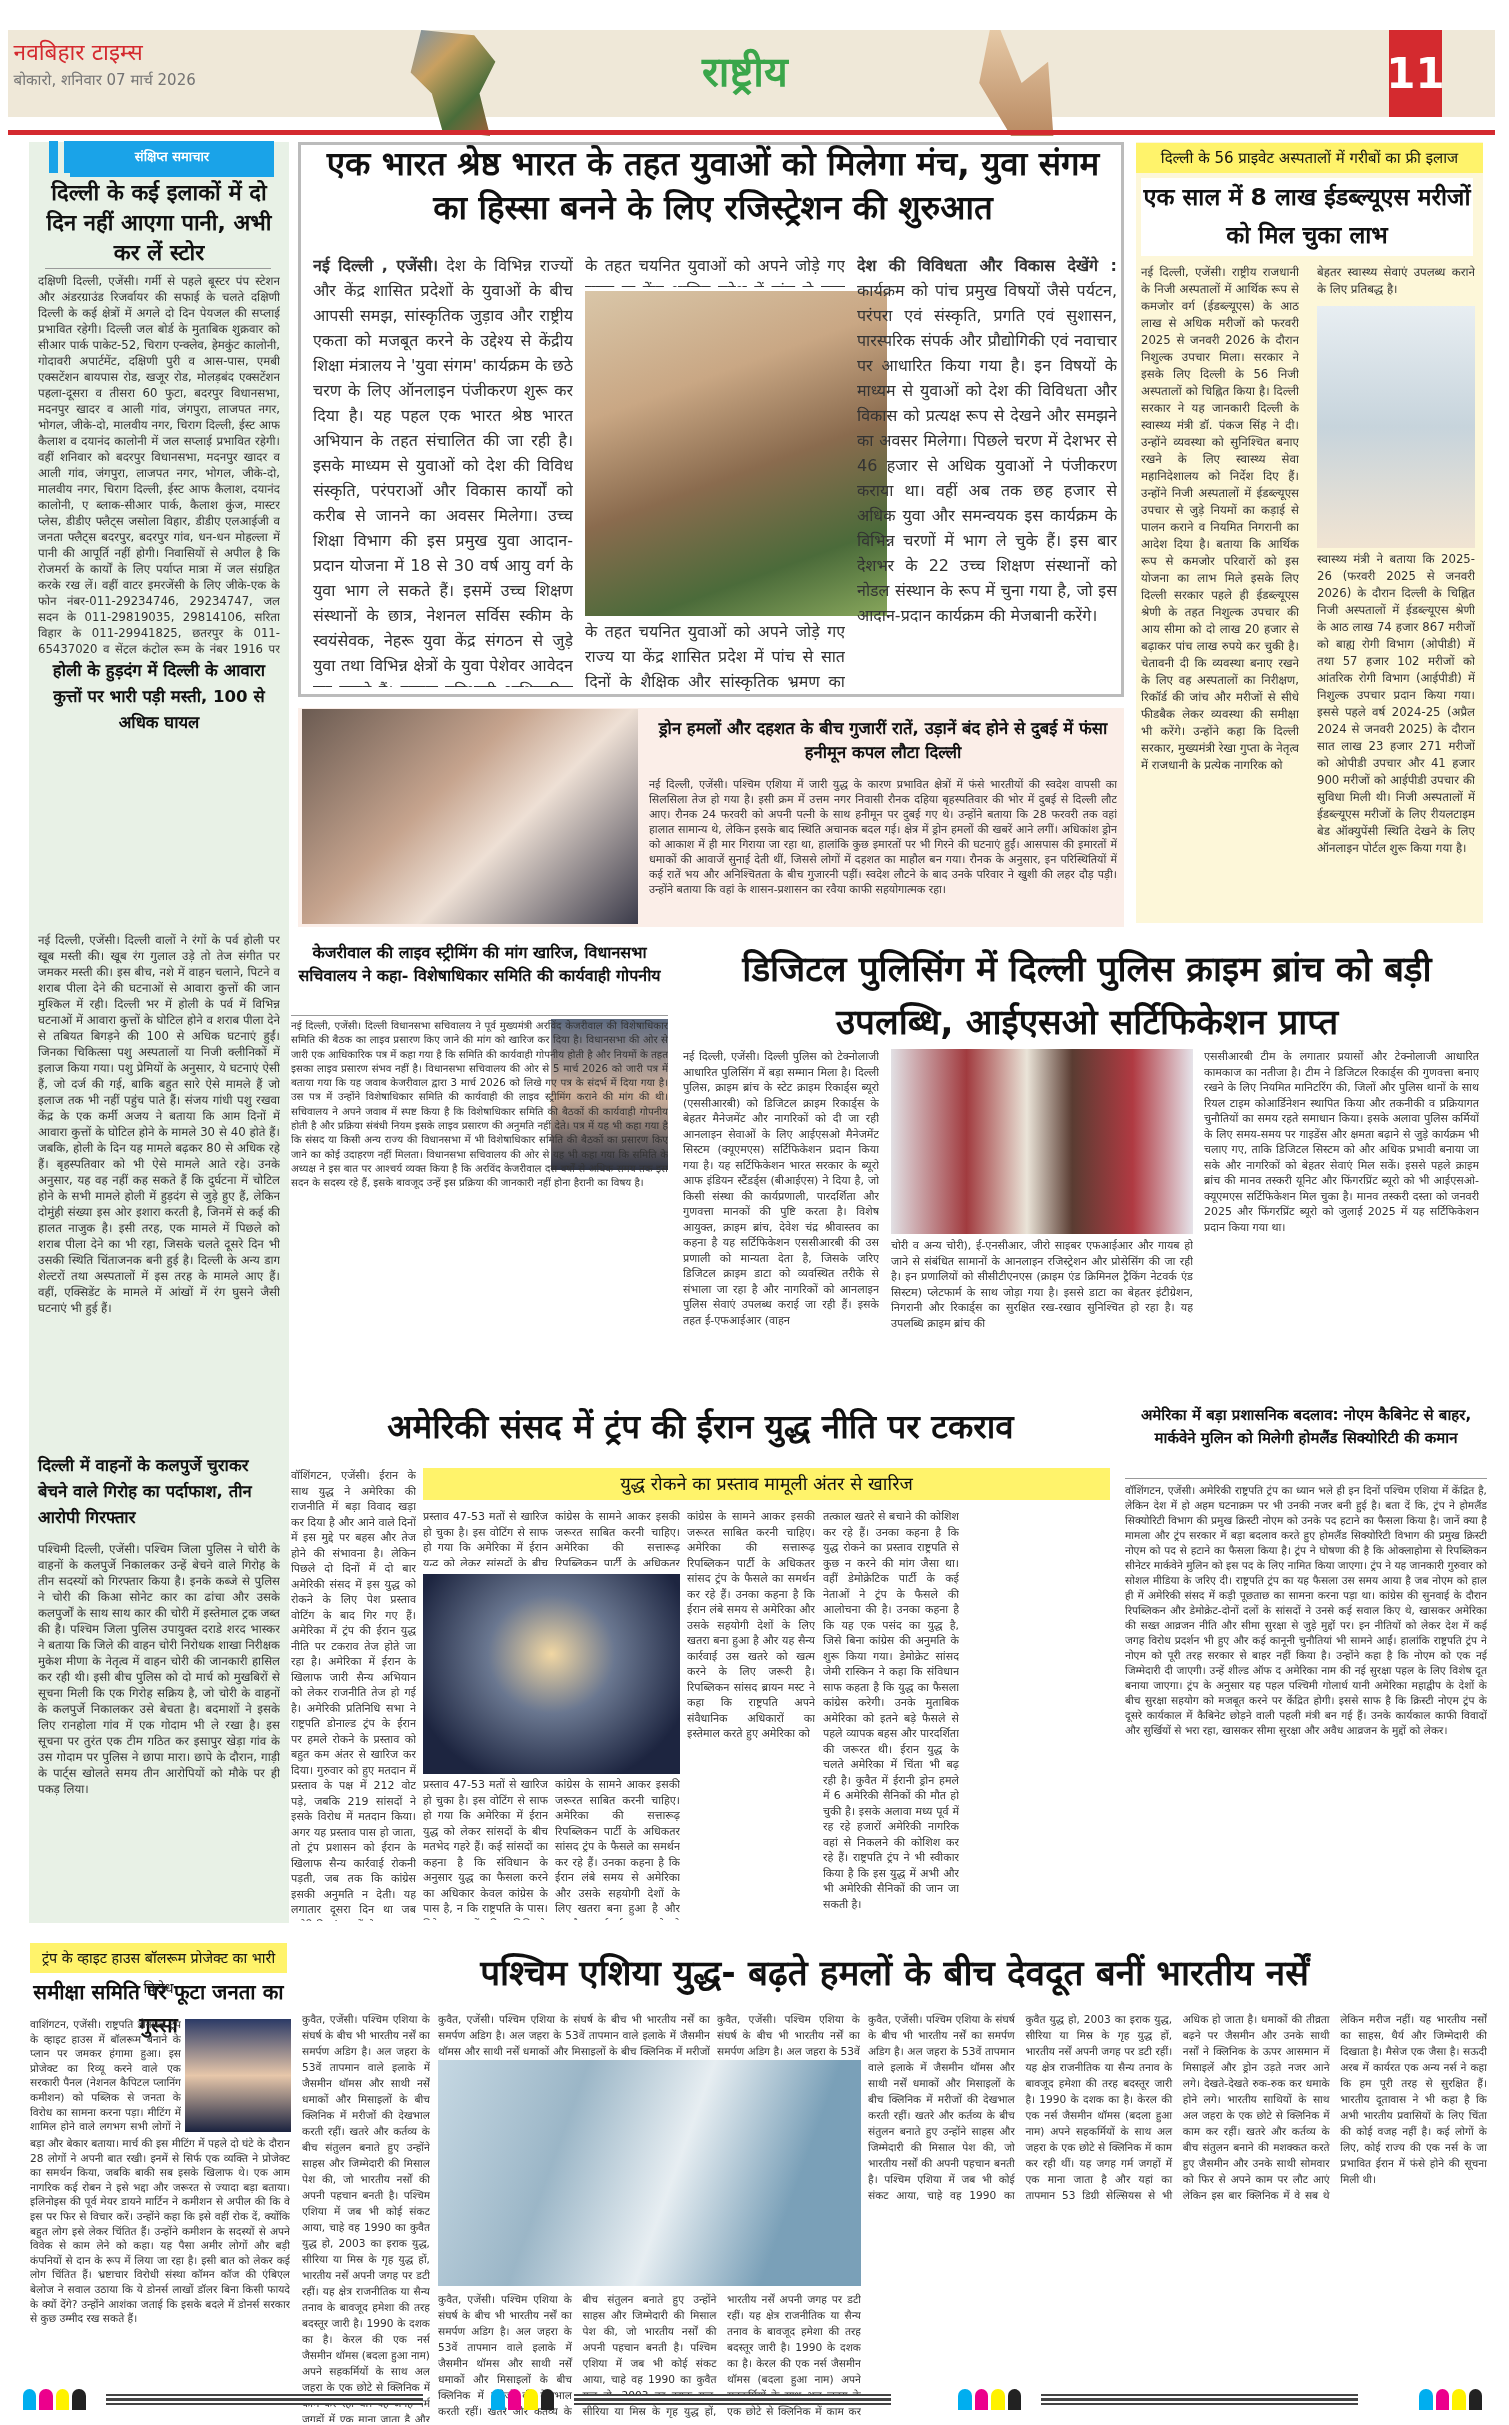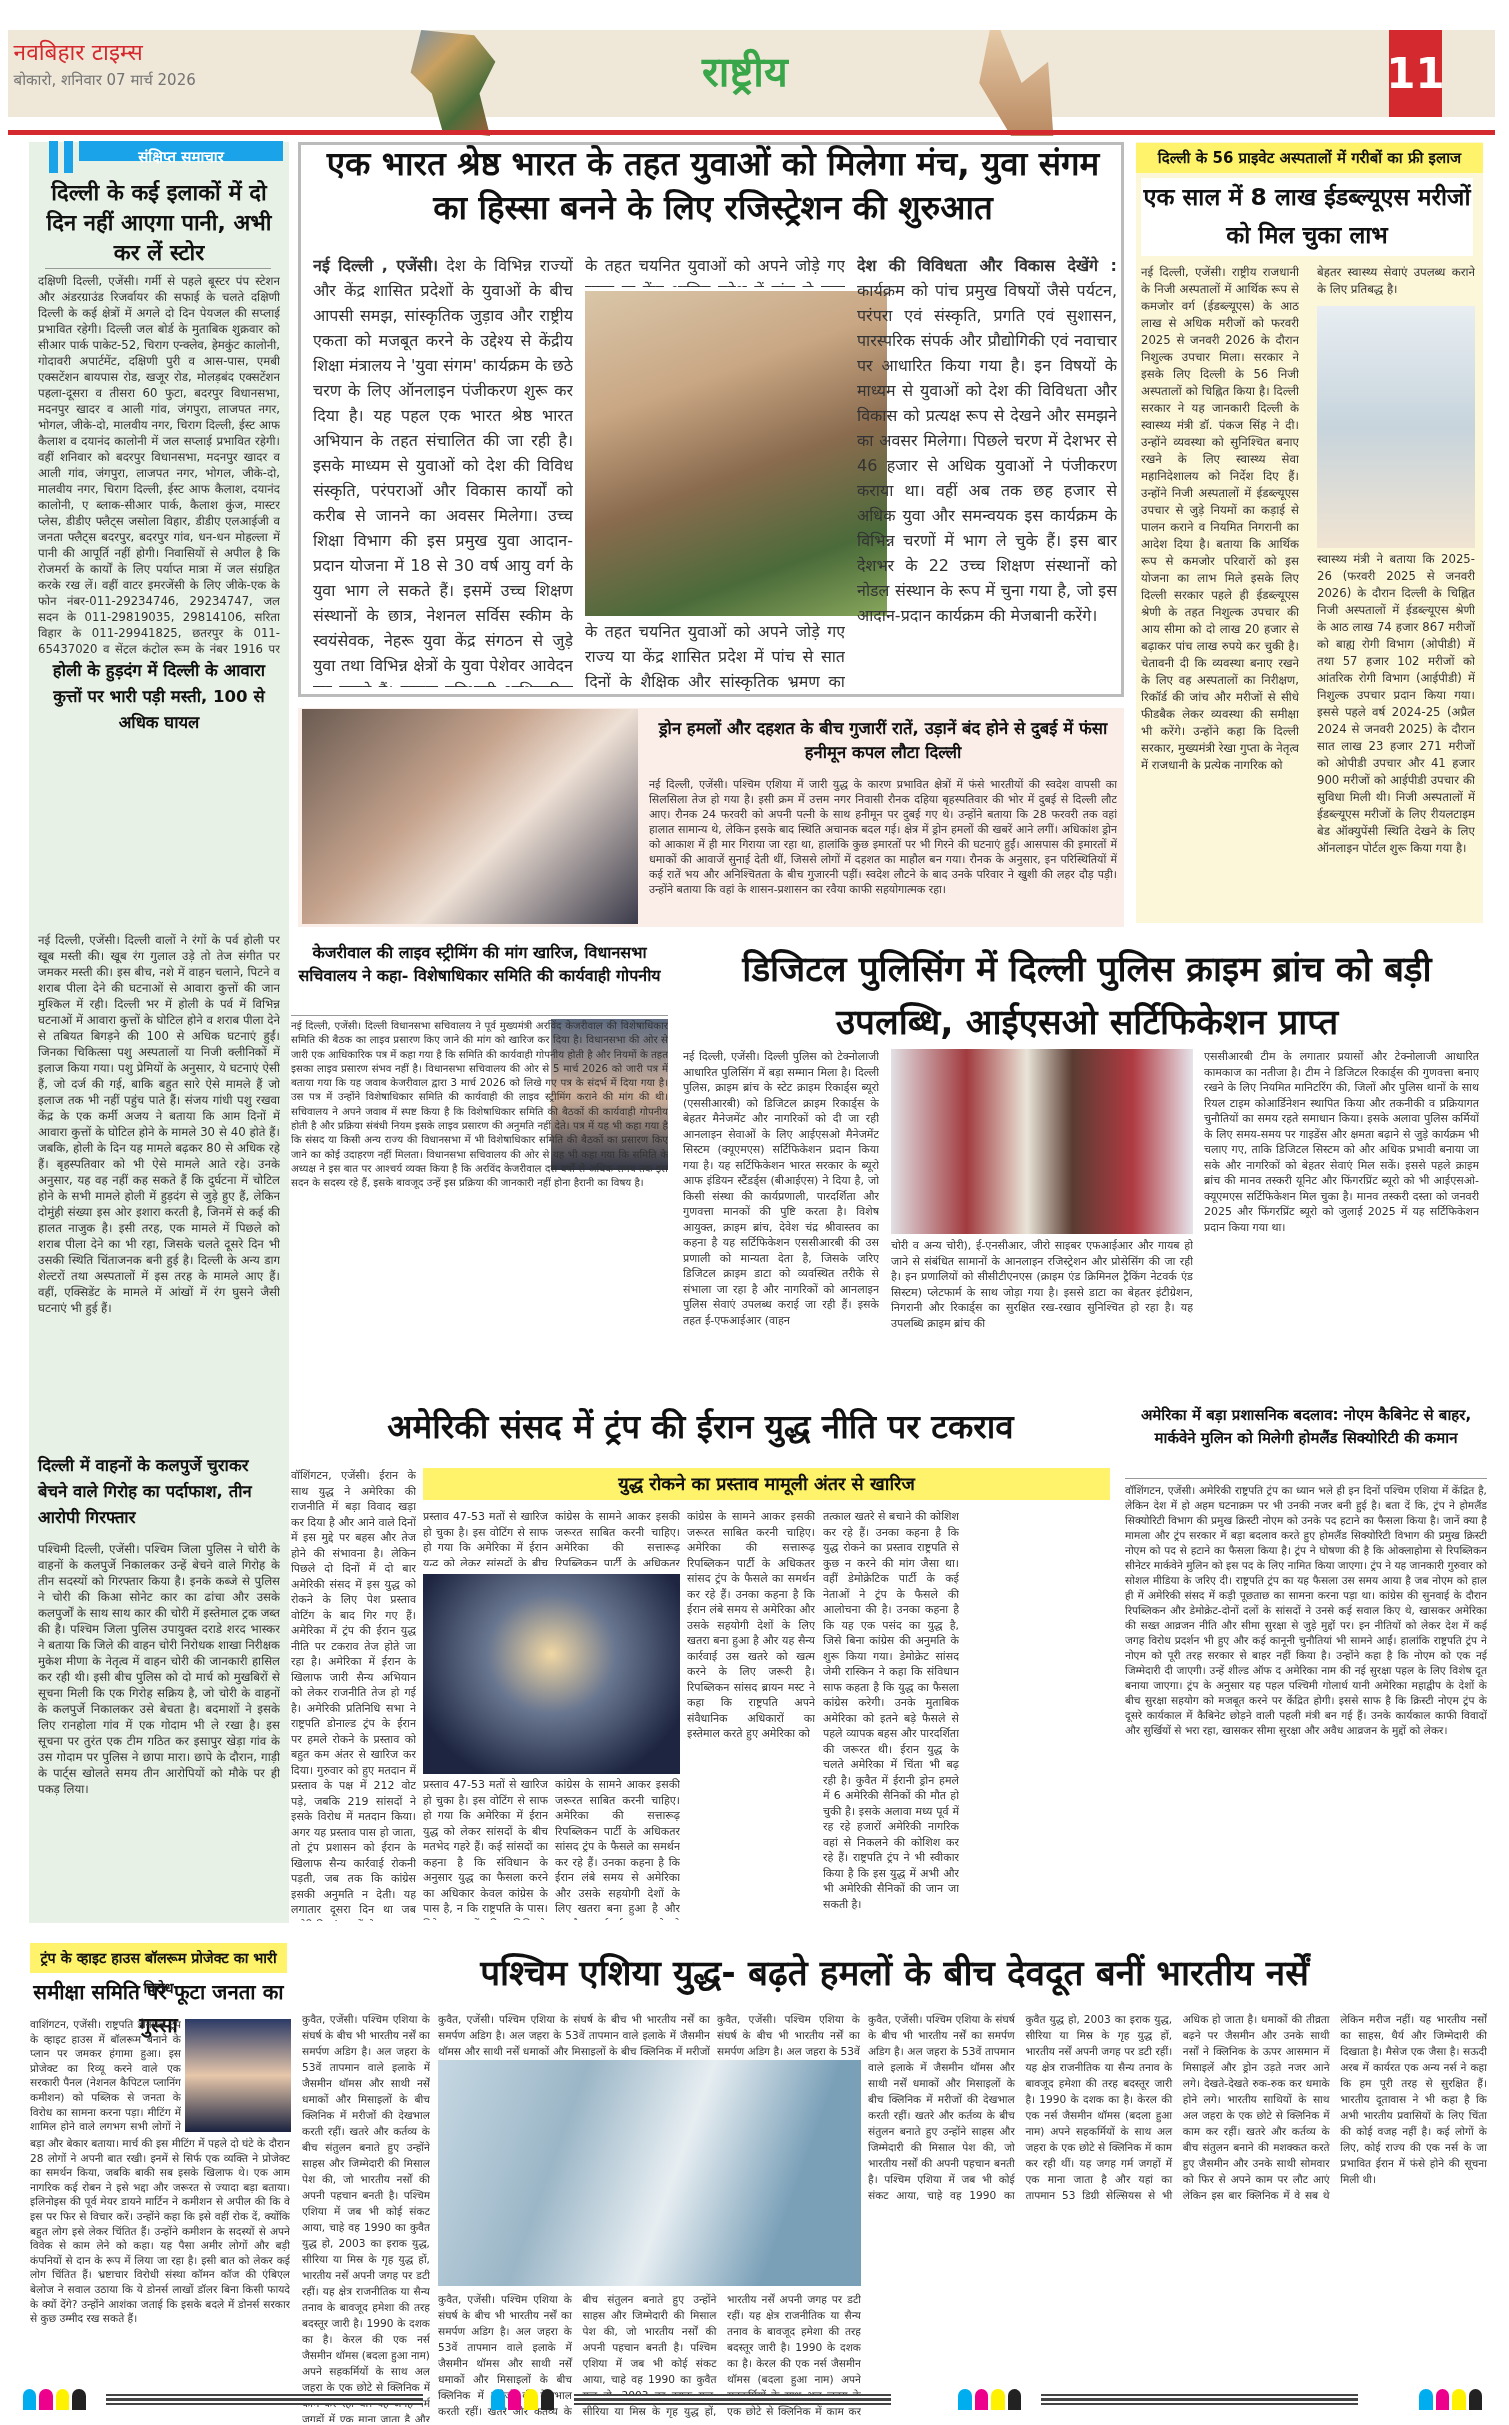--- a/index.html
+++ b/index.html
@@ -12,21 +12,21 @@
 .pageno{left:1389px;top:30px;width:53px;height:87px;background:#d42a2f;color:#fff;font-weight:bold;font-size:42px;display:flex;align-items:center;justify-content:center}
 .redrule{left:7.5px;top:130px;width:1487px;height:5.3px;background:#d42a2f}
 .mapimg{left:400px;top:30px;width:106px;height:106px;background:linear-gradient(135deg,#6a8fb3,#c9a060,#4a6d3a,#b85c3a);clip-path:polygon(20% 0,70% 5%,90% 30%,75% 60%,85% 100%,40% 95%,30% 60%,10% 40%)}
 .statue{left:958px;top:30px;width:106px;height:106px;background:linear-gradient(180deg,#e6c9a6,#b98a62);clip-path:polygon(30% 0,40% 0,60% 50%,85% 30%,90% 100%,50% 100%,20% 50%)}
 .col{font-size:16px;line-height:25px;text-align:justify;overflow:hidden;color:#333}
 .hl{font-weight:bold;color:#111;text-align:center}
 .greenbox{background:#e8f1e6}
 .yellowbox{background:#fdf7d9}
 .pinkbox{background:#fbeee8}
 .photo{overflow:hidden}
-.strap{background:#fff36b;font-weight:bold;text-align:center;color:#111}
+.strap{background:#fff36b;font-weight:normal;text-align:center;color:#111}
 .bluebar{background:#1aa3e8;color:#fff;font-weight:bold;text-align:center}
 .rule{height:1.5px;background:#999}
 .cmyk{display:flex;gap:3px}
 .cmyk span{width:13.6px;height:21px;border-radius:6.8px 6.8px 0 0}
 .bars{height:10.6px;background:repeating-linear-gradient(180deg,#444 0 2.3px,#fff 2.3px 4.5px)}
 </style>
 </head>
 <body>
 
 <div class="abs masthead"></div>
@@ -34,21 +34,21 @@
 <div class="abs dateline">बोकारो, शनिवार 07 मार्च 2026</div>
 <div class="abs mapimg"></div>
 <div class="abs section">राष्ट्रीय</div>
 <div class="abs statue"></div>
 <div class="abs pageno">11</div>
 <div class="abs redrule"></div>
 
 <div class="abs greenbox" style="left:29px;top:142px;width:260px;height:1781px"></div>
 <div class="abs" style="left:49px;top:141px;width:9px;height:32px;background:#1aa3e8"></div>
 <div class="abs" style="left:64px;top:141px;width:9px;height:32px;background:#1aa3e8"></div>
-<div class="abs bluebar" style="left:79px;top:141px;width:204px;height:20px;font-size:15px;line-height:32px">संक्षिप्त समाचार</div>
+<div class="abs bluebar" style="left:70px;top:141px;width:204px;height:36px;font-size:13px;line-height:32px">संक्षिप्त समाचार</div>
 
 <div class="abs hl" style="left:38px;top:178px;width:242px;font-size:22px;line-height:30px">दिल्ली के कई इलाकों में दो दिन नहीं आएगा पानी, अभी कर लें स्टोर</div>
 <div class="abs rule" style="left:45px;top:268px;width:226px;height:0.8px"></div>
 <div class="abs col" style="left:38px;top:273px;width:242px;height:381px;font-size:11.7px;line-height:16px">दक्षिणी दिल्ली, एजेंसी। गर्मी से पहले बूस्टर पंप स्टेशन और अंडरग्राउंड रिजर्वायर की सफाई के चलते दक्षिणी दिल्ली के कई क्षेत्रों में अगले दो दिन पेयजल की सप्लाई प्रभावित रहेगी। दिल्ली जल बोर्ड के मुताबिक शुक्रवार को सीआर पार्क पाकेट-52, चिराग एन्क्लेव, हेमकुंट कालोनी, गोदावरी अपार्टमेंट, दक्षिणी पुरी व आस-पास, एमबी एक्सटेंशन बायपास रोड, खजूर रोड, मोलड़बंद एक्सटेंशन पहला-दूसरा व तीसरा 60 फुटा, बदरपुर विधानसभा, मदनपुर खादर व आली गांव, जंगपुरा, लाजपत नगर, भोगल, जीके-दो, मालवीय नगर, चिराग दिल्ली, ईस्ट आफ कैलाश व दयानंद कालोनी में जल सप्लाई प्रभावित रहेगी। वहीं शनिवार को बदरपुर विधानसभा, मदनपुर खादर व आली गांव, जंगपुरा, लाजपत नगर, भोगल, जीके-दो, मालवीय नगर, चिराग दिल्ली, ईस्ट आफ कैलाश, दयानंद कालोनी, ए ब्लाक-सीआर पार्क, कैलाश कुंज, मास्टर प्लेस, डीडीए फ्लैट्स जसोला विहार, डीडीए एलआईजी व जनता फ्लैट्स बदरपुर, बदरपुर गांव, धन-धन मोहल्ला में पानी की आपूर्ति नहीं होगी। निवासियों से अपील है कि रोजमर्रा के कार्यों के लिए पर्याप्त मात्रा में जल संग्रहित करके रख लें। वहीं वाटर इमरजेंसी के लिए जीके-एक के फोन नंबर-011-29234746, 29234747, जल सदन के 011-29819035, 29814106, सरिता विहार के 011-29941825, छतरपुर के 011-65437020 व सेंट्रल कंट्रोल रूम के नंबर 1916 पर संपर्क करें।</div>
 
 <div class="abs hl" style="left:38px;top:658px;width:242px;font-size:16.6px;line-height:26px">होली के हुड़दंग में दिल्ली के आवारा कुत्तों पर भारी पड़ी मस्ती, 100 से अधिक घायल</div>
 <div class="abs col" style="left:38px;top:932px;width:242px;height:513px;font-size:11.7px;line-height:16px">नई दिल्ली, एजेंसी। दिल्ली वालों ने रंगों के पर्व होली पर खूब मस्ती की। खूब रंग गुलाल उड़े तो तेज संगीत पर जमकर मस्ती की। इस बीच, नशे में वाहन चलाने, पिटने व शराब पीला देने की घटनाओं से आवारा कुत्तों की जान मुश्किल में रही। दिल्ली भर में होली के पर्व में विभिन्न घटनाओं में आवारा कुत्तों के घोटिल होने व शराब पीला देने से तबियत बिगड़ने की 100 से अधिक घटनाएं हुईं। जिनका चिकित्सा पशु अस्पतालों या निजी क्लीनिकों में इलाज किया गया। पशु प्रेमियों के अनुसार, ये घटनाएं ऐसी हैं, जो दर्ज की गई, बाकि बहुत सारे ऐसे मामले हैं जो इलाज तक भी नहीं पहुंच पाते हैं। संजय गांधी पशु रखवा केंद्र के एक कर्मी अजय ने बताया कि आम दिनों में आवारा कुत्तों के घोटिल होने के मामले 30 से 40 होते हैं। जबकि, होली के दिन यह मामले बढ़कर 80 से अधिक रहे हैं। बृहस्पतिवार को भी ऐसे मामले आते रहे। उनके अनुसार, यह वह नहीं कह सकते हैं कि दुर्घटना में चोटिल होने के सभी मामले होली में हुड़दंग से जुड़े हुए हैं, लेकिन दोमुंही संख्या इस ओर इशारा करती है, जिनमें से कई की हालत नाजुक है। इसी तरह, एक मामले में पिछले को शराब पीला देने का भी रहा, जिसके चलते दूसरे दिन भी उसकी स्थिति चिंताजनक बनी हुई है। दिल्ली के अन्य डाग शेल्टरों तथा अस्पतालों में इस तरह के मामले आए हैं। वहीं, एक्सिडेंट के मामले में आंखों में रंग घुसने जैसी घटनाएं भी हुई हैं।</div>
 
 <div class="abs hl" style="left:38px;top:1453px;width:242px;font-size:16.6px;line-height:26px;text-align:left">दिल्ली में वाहनों के कलपुर्जे चुराकर बेचने वाले गिरोह का पर्दाफाश, तीन आरोपी गिरफ्तार</div>
 <div class="abs col" style="left:38px;top:1541px;width:242px;height:362px;font-size:11.7px;line-height:16px">पश्चिमी दिल्ली, एजेंसी। पश्चिम जिला पुलिस ने चोरी के वाहनों के कलपुर्जे निकालकर उन्हें बेचने वाले गिरोह के तीन सदस्यों को गिरफ्तार किया है। इनके कब्जे से पुलिस ने चोरी की किआ सोनेट कार का ढांचा और उसके कलपुर्जों के साथ साथ कार की चोरी में इस्तेमाल ट्रक जब्त की है। पश्चिम जिला पुलिस उपायुक्त दराडे शरद भास्कर ने बताया कि जिले की वाहन चोरी निरोधक शाखा निरीक्षक मुकेश मीणा के नेतृत्व में वाहन चोरी की जानकारी हासिल कर रही थी। इसी बीच पुलिस को दो मार्च को मुखबिरों से सूचना मिली कि एक गिरोह सक्रिय है, जो चोरी के वाहनों के कलपुर्जे निकालकर उसे बेचता है। बदमाशों ने इसके लिए रानहोला गांव में एक गोदाम भी ले रखा है। इस सूचना पर तुरंत एक टीम गठित कर इसापुर खेड़ा गांव के उस गोदाम पर पुलिस ने छापा मारा। छापे के दौरान, गाड़ी के पार्ट्स खोलते समय तीन आरोपियों को मौके पर ही पकड़ लिया।</div>

